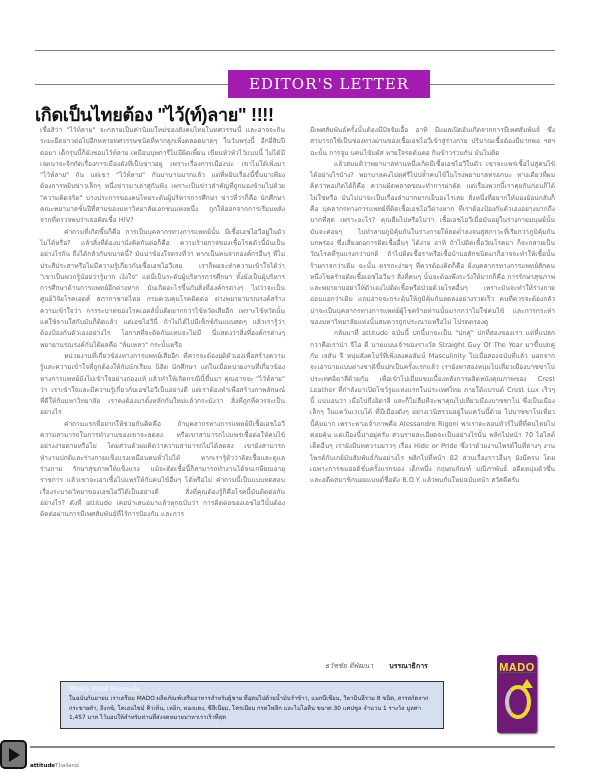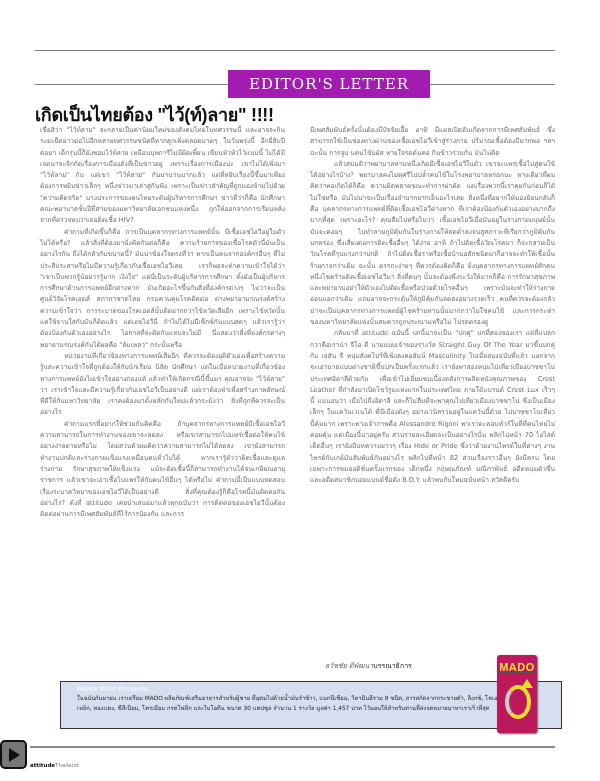--- a/index.html
+++ b/index.html
@@ -9,26 +9,26 @@
   .header-badge { position:absolute; left:195px; top:70px; width:202px; height:28px; background:#a21caf;
          color:#fff; font-family:"DejaVu Serif", serif; font-size:15px; letter-spacing:1px;
          display:flex; align-items:center; justify-content:center; font-weight:normal;margin-left:33px; }
   .title { position:absolute; left:35px; top:100px; font-size:18px; font-weight:bold; color:#111;
          font-family:"Liberation Sans", sans-serif; letter-spacing:-0.3px; }
   .col { position:absolute; width:245px; font-size:6.6px; line-height:11.3px; color:#6a6a6a;
          text-align:justify; font-family:"DejaVu Sans", sans-serif; }
   .col p { margin:0; }
   .col p.indent { text-indent:24px; }
   .signature { position:absolute; left:325px; top:660px; font-size:7px; color:#666; }
-  .signature .role { color:#222; font-weight:normal; margin-left:0; }
-  .promo-box { position:absolute; left:60px; top:681px; width:502px; height:48px; background:#d5dff0;
-         border:1px solid #333; box-sizing:border-box; padding:3px 16px; }
+  .signature .role { color:#222; font-weight:bold; margin-left:16px; }
+  .promo-box { position:absolute; left:60px; top:681px; width:384px; height:48px; background:#d5dff0;
+         border:1px solid #333; box-sizing:border-box; padding:3px 8px; }
   .promo-heading { font-size:6.5px; color:#f2f4fa; font-weight:bold; line-height:9px; }
   .promo-text { font-size:5.8px; color:#222; line-height:9.5px; }
-  .product { position:absolute; left:497px; top:655px; width:40px; height:78px; background:#be185d;
+  .product { position:absolute; left:497px; top:655px; width:40px; height:78px; background:#701a75;
          border-radius:3px; box-shadow:1px 1px 2px #666; overflow:hidden;text-decoration:underline; }
   .product .brand { color:#f0e030; font-weight:bold; font-size:11px; text-align:center; margin-top:6px;
          font-family:"Liberation Sans", sans-serif; letter-spacing:0.5px; }
   .product .swirl { position:absolute; left:8px; top:30px; width:26px; height:34px; border-radius:50%;
          border:4px solid #e8dc30; border-left-color:#c9c9c9; box-sizing:border-box; }
   .product .arrow { position:absolute; left:24px; top:24px; width:0; height:0;
          border-left:6px solid transparent; border-right:6px solid transparent; border-bottom:9px solid #e8dc30; }
   .footer-rule { position:absolute; left:30px; top:746px; width:525px; height:2px; background:#888; }
   .play-button { position:absolute; left:0; top:740px; width:27px; height:29px; background:#777;
          border:2px solid #111; border-radius:5px; box-sizing:border-box; }

